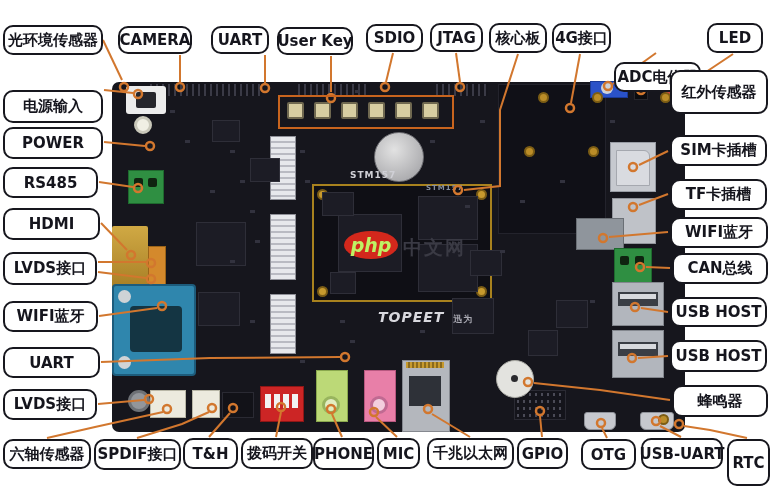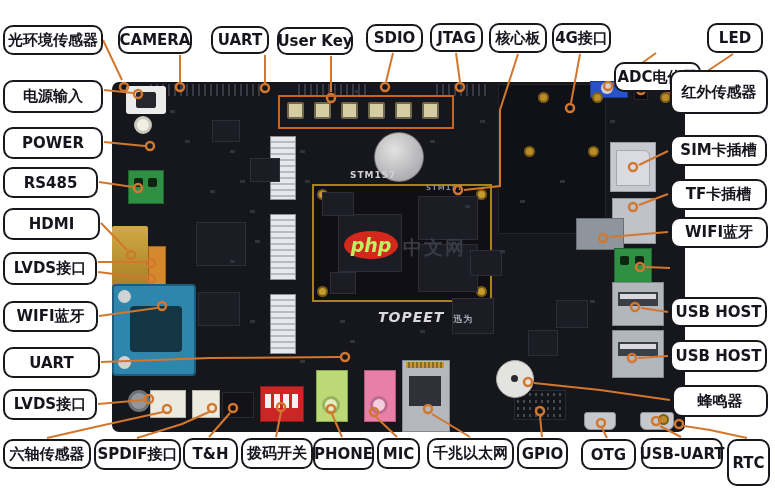--- a/index.html
+++ b/index.html
@@ -231,24 +231,25 @@
       <div class="label" style="left: 366px; top: 24px; width: 57px; height: 28px;">SDIO</div>
       <div class="label" style="left: 430px; top: 23px; width: 53px; height: 29px;">JTAG</div>
       <div class="label" style="left: 489px; top: 23px; width: 58px; height: 30px;">核心板</div>
       <div class="label" style="left: 552px; top: 23px; width: 59px; height: 30px;">4G接口</div>
       <div class="label" style="left: 614px; top: 23px; width: 87px; height: 30px; margin-top: 39px;">ADC电位器</div>
       <div class="label" style="left: 707px; top: 23px; width: 56px; height: 30px;">LED</div>
       <div class="label" style="left: 670px; top: 70px; width: 98px; height: 44px;">红外传感器</div>
       <div class="label" style="left: 670px; top: 135px; width: 97px; height: 31px;">SIM卡插槽</div>
       <div class="label" style="left: 670px; top: 179px; width: 97px; height: 31px;">TF卡插槽</div>
       <div class="label" style="left: 670px; top: 217px; width: 98px; height: 31px;">WIFI蓝牙</div>
+      <div class="label" style="left: 672px; top: 253px; width: 96px; height: 31px;">CAN总线</div>
       <div class="label" style="left: 670px; top: 297px; width: 97px; height: 30px;">USB HOST</div>
       <div class="label" style="left: 670px; top: 340px; width: 97px; height: 32px;">USB HOST</div>
       <div class="label" style="left: 672px; top: 385px; width: 96px; height: 32px;">蜂鸣器</div>
-      <div class="label" style="left: 3px; top: 80px; width: 100px; height: 33px;">电源输入</div>
+      <div class="label" style="left: 3px; top: 90px; width: 100px; height: 33px;">电源输入</div>
       <div class="label" style="left: 3px; top: 127px; width: 100px; height: 32px;">POWER</div>
       <div class="label" style="left: 3px; top: 167px; width: 95px; height: 31px;">RS485</div>
       <div class="label" style="left: 3px; top: 208px; width: 97px; height: 32px;">HDMI</div>
       <div class="label" style="left: 3px; top: 252px; width: 94px; height: 33px;">LVDS接口</div>
       <div class="label" style="left: 3px; top: 301px; width: 95px; height: 31px;">WIFI蓝牙</div>
       <div class="label" style="left: 3px; top: 347px; width: 97px; height: 31px;">UART</div>
       <div class="label" style="left: 3px; top: 389px; width: 94px; height: 31px;">LVDS接口</div>
       <div class="label" style="left: 3px; top: 439px; width: 88px; height: 30px;">六轴传感器</div>
       <div class="label" style="left: 94px; top: 439px; width: 87px; height: 31px;">SPDIF接口</div>
       <div class="label" style="left: 183px; top: 438px; width: 55px; height: 31px;">T&amp;H</div>

